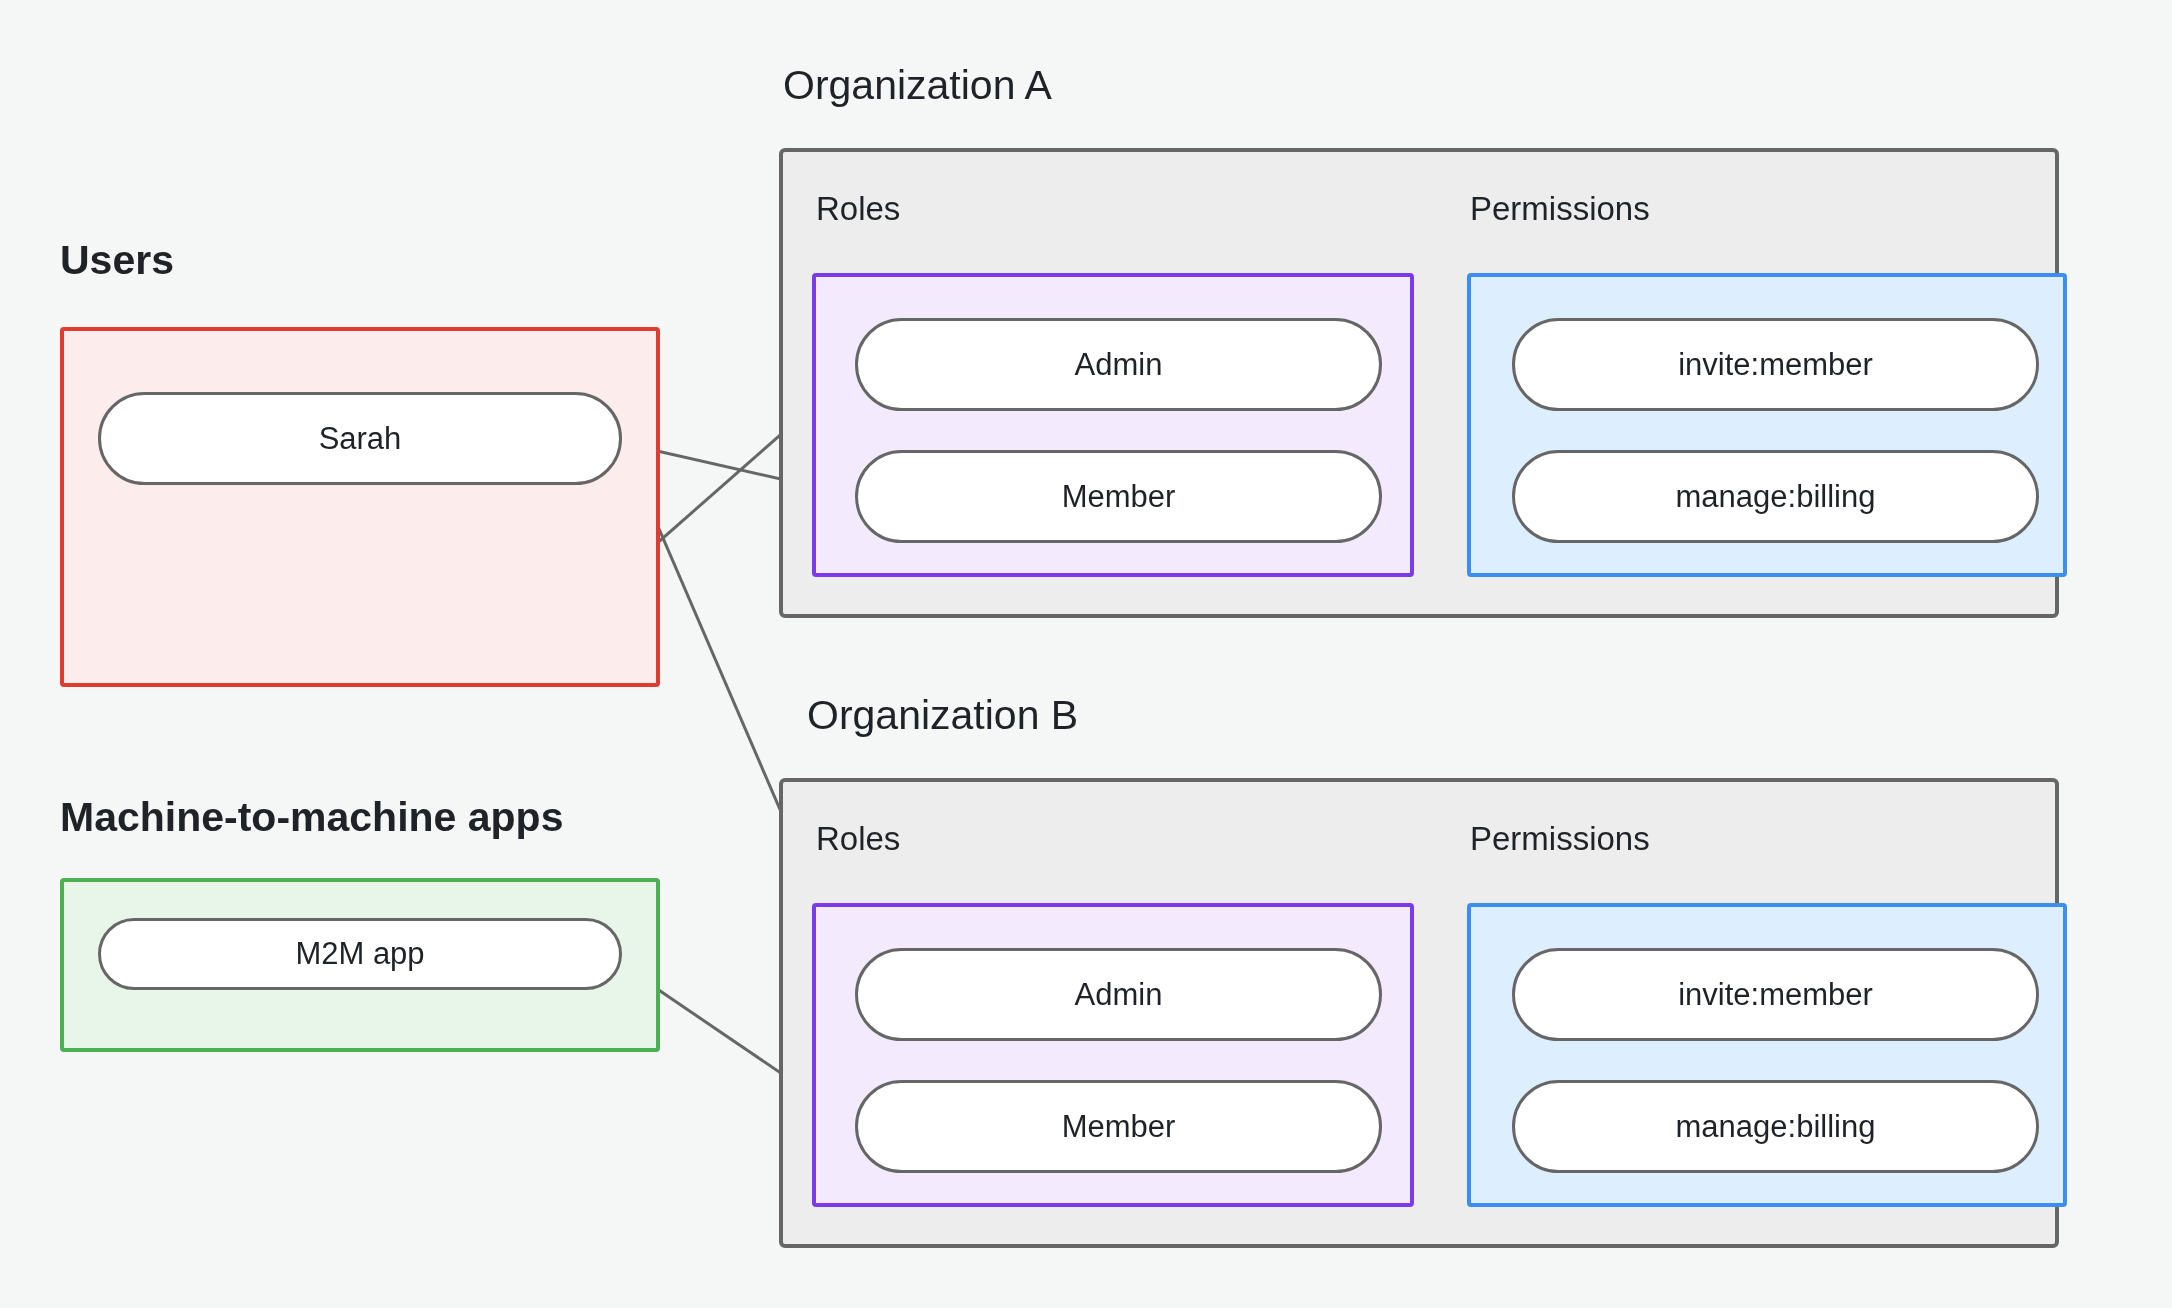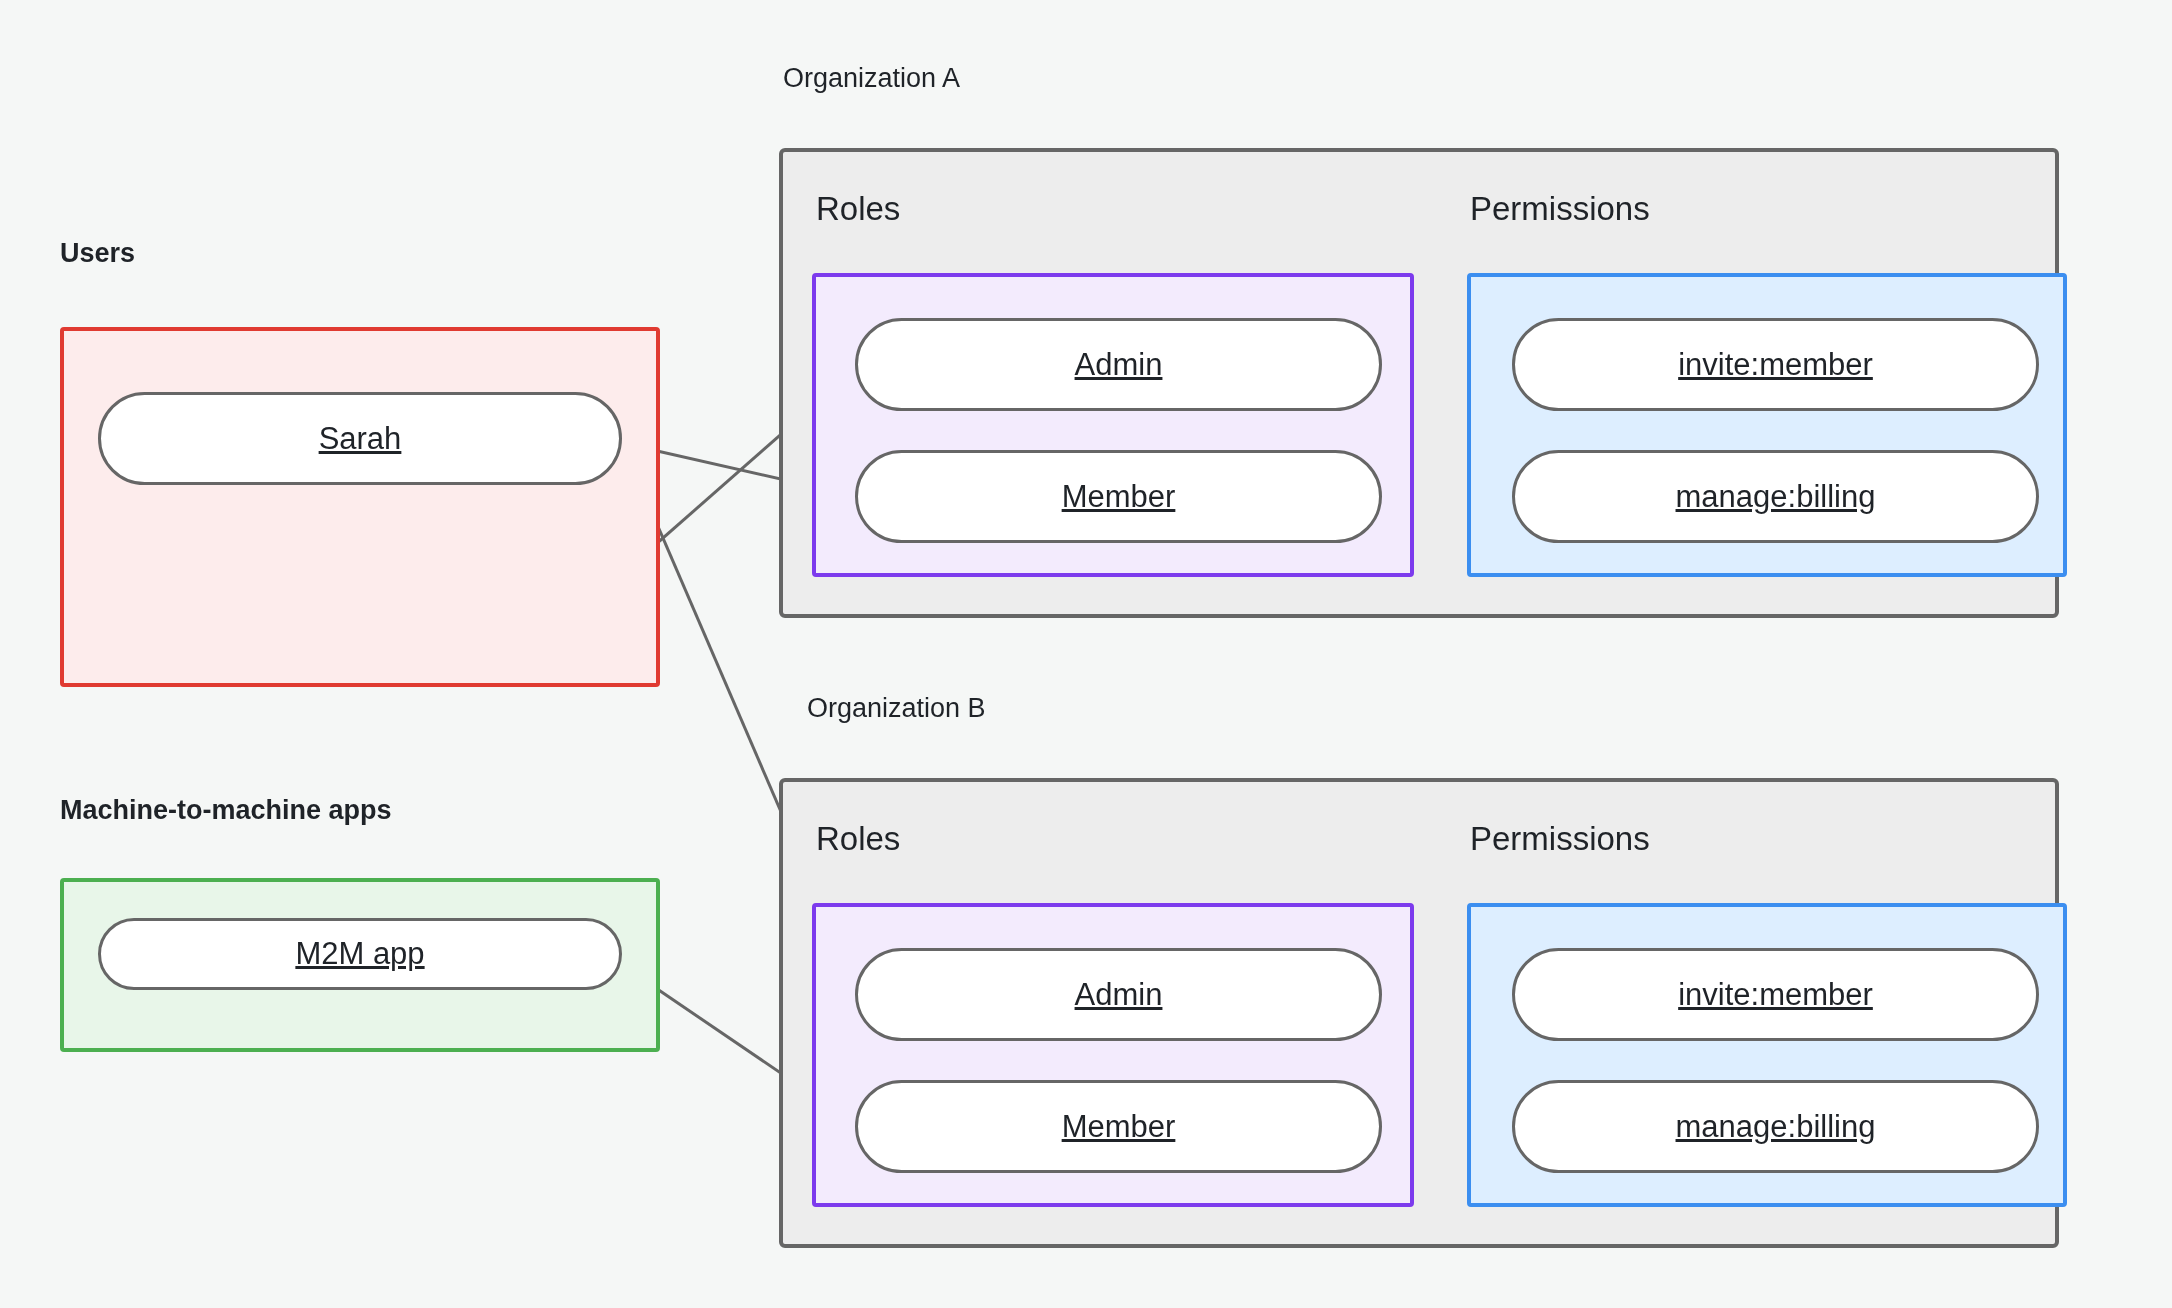--- a/index.html
+++ b/index.html
@@ -32,21 +32,21 @@
   
   .cluster {
     position: absolute;
     box-sizing: border-box;
     z-index: 2;
   }
   .cluster-title {
     position: absolute;
     white-space: nowrap;
     color: #1f2328;
-    font-size: 27px;
+    font-size: 41px;
     line-height: 1;
     z-index: 4;
   }
   .cluster-title.bold { font-weight: bold; }
 
   .org-box {
     background: #ededed;
     border: 4px solid #666666;
     border-radius: 6px;
   }
@@ -88,21 +88,20 @@
     background: #ffffff;
     border: 3px solid #666666;
     border-radius: 999px;
     display: flex;
     align-items: center;
     justify-content: center;
     color: #1f2328;
     font-size: 31px;
     z-index: 3;
     white-space: nowrap;
-    text-decoration: underline;
   }
 </style>
 </head>
 <body>
 
 <div id="canvas">
 
   <svg id="edges" viewBox="0 0 2172 1308" width="2172" height="1308">
     <g fill="none" stroke="#666666" stroke-width="3">
 

